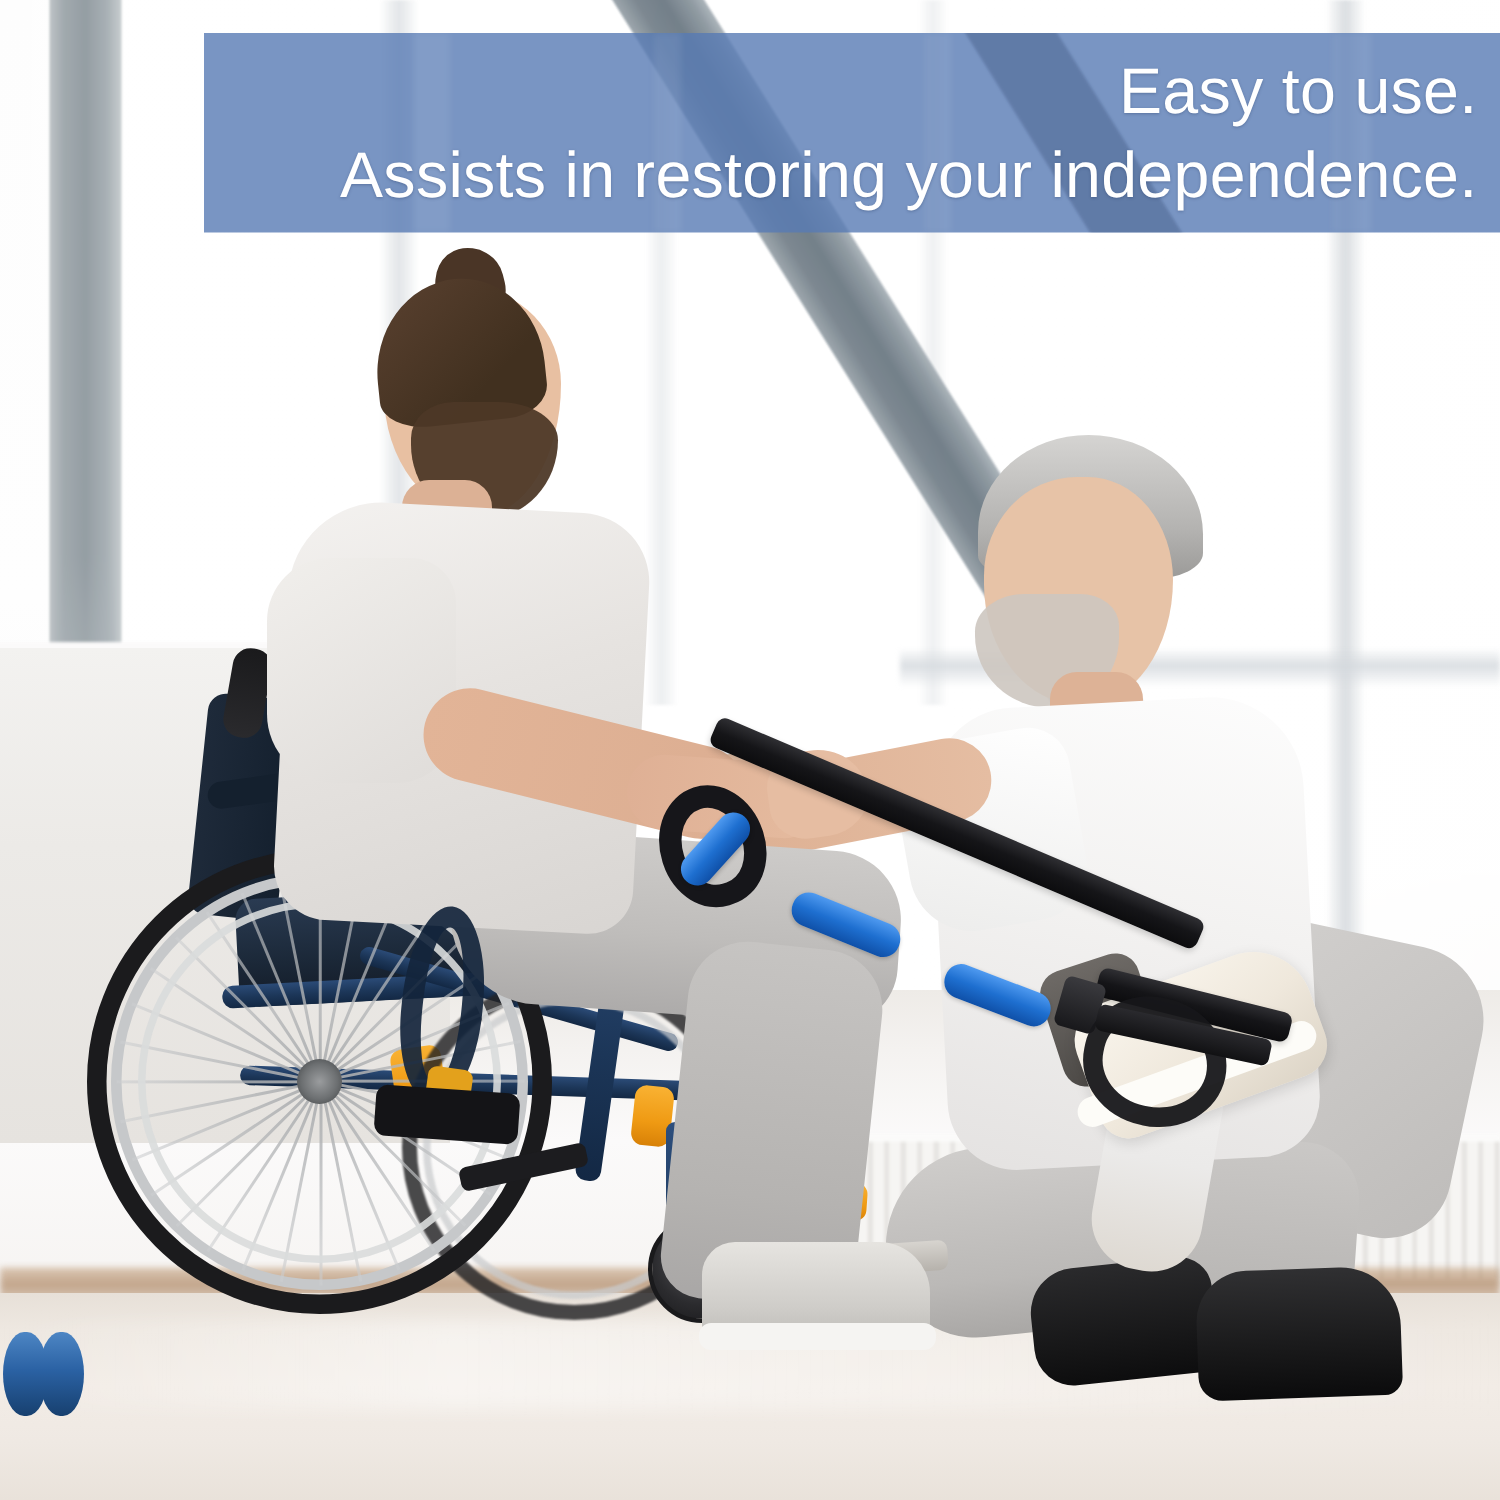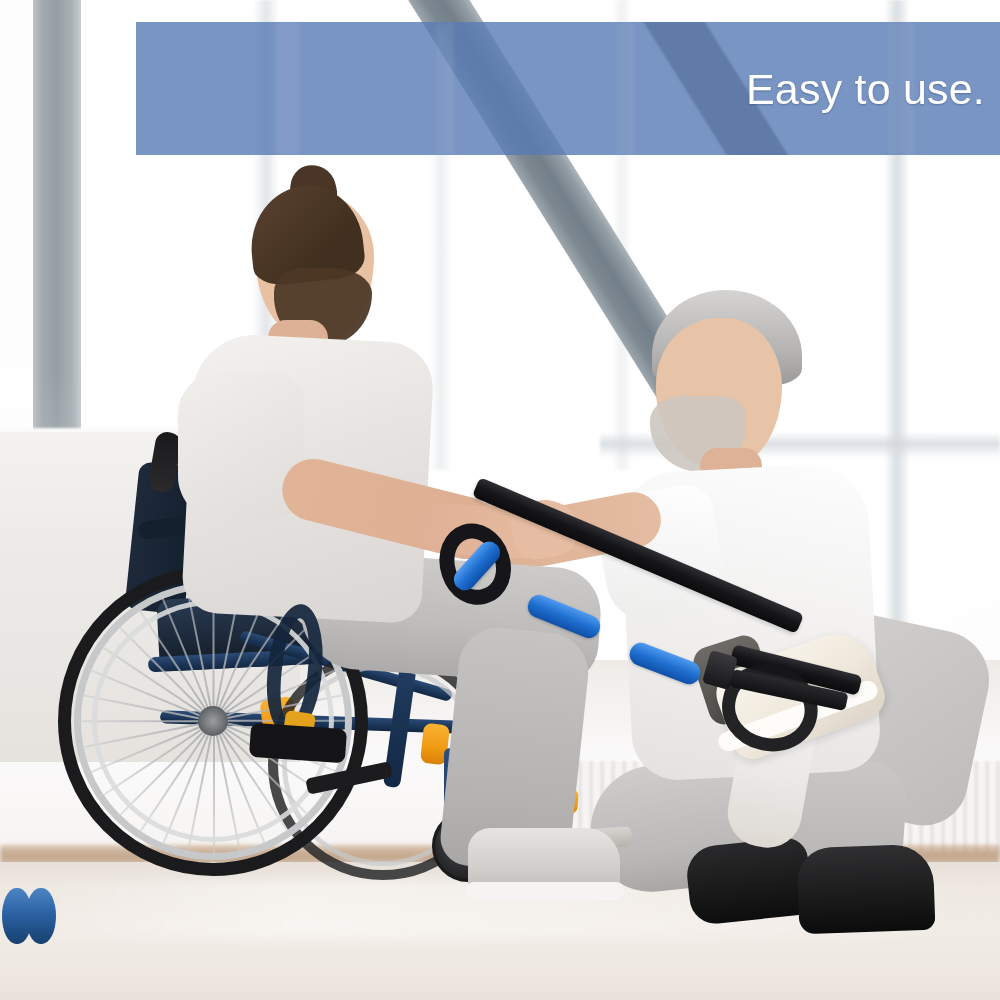--- a/index.html
+++ b/index.html
@@ -766,16 +766,17 @@
   </div>
 
   <div class="banner">
     <div class="banner-beam"></div>
     <div class="banner-mullion bm1"></div>
     <div class="banner-mullion bm2"></div>
     <div class="banner-mullion bm3"></div>
     <div class="banner-mullion bm4"></div>
     <div class="banner-lines">
       <div class="banner-line line-1">Easy to use.</div>
+      <div class="banner-line line-2">Assists in restoring your independence.</div>
     </div>
   </div>
 
 </div>
 
 </body></html>

